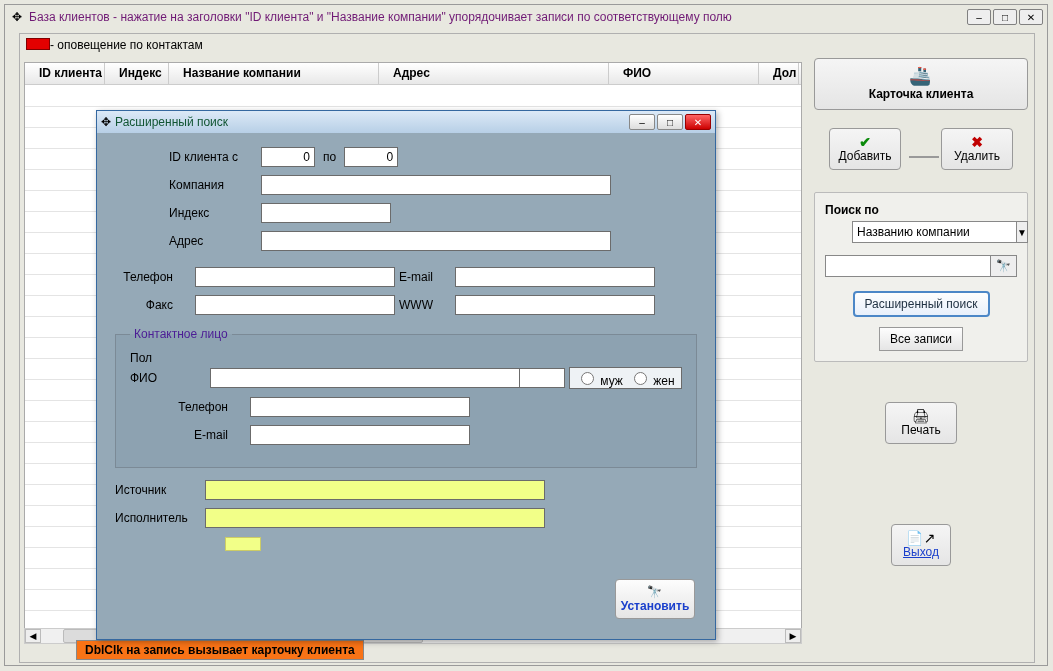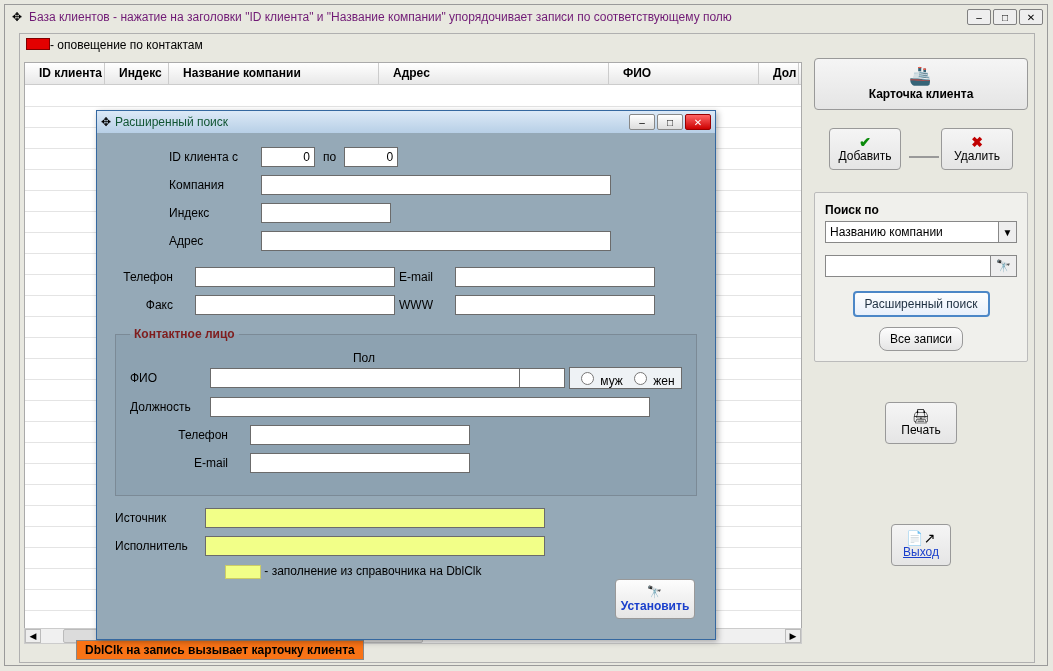--- a/index.html
+++ b/index.html
@@ -45,28 +45,28 @@
 
   .side-row2 { display: flex; gap: 40px; justify-content: center; margin-top: 18px; }
   .small-btn { width: 72px; height: 42px; border: 1px solid #999; border-radius: 4px; background: linear-gradient(#f5f5f5,#e5e5e5); display: flex; flex-direction: column; align-items: center; justify-content: center; cursor: pointer; }
   .small-btn .sb-icon { font-size: 14px; line-height: 14px; }
   .green { color: #0a8a0a; font-weight: bold; }
   .red { color: #c00000; font-weight: bold; }
   .connector { position: absolute; top: 98px; left: 95px; width: 30px; border-top: 2px solid #999; }
 
   .search-box { margin-top: 22px; border: 1px solid #bbb; background: #f0f0ec; padding: 10px; border-radius: 2px; }
   .search-box .lbl { font-weight: bold; margin-bottom: 4px; }
-  .combo { display: flex; }
+  .combo { display: flex; margin-left: 27px; }
   .combo input { flex: 1; height: 22px; border: 1px solid #888; padding: 2px 4px; }
   .combo .drop { width: 18px; height: 22px; border: 1px solid #888; border-left: none; background: #eee; display: flex; align-items: center; justify-content: center; cursor: pointer; font-size: 10px; }
   .search-row { display: flex; margin-top: 12px; }
   .search-row input { flex: 1; height: 22px; border: 1px solid #888; padding: 2px 4px; }
   .search-row .bino { width: 26px; height: 22px; border: 1px solid #888; border-left: none; background: #eee; display: flex; align-items: center; justify-content: center; cursor: pointer; }
   .blue-btn { display: block; margin: 14px auto 0; padding: 4px 10px; border: 2px solid #4c87c7; border-radius: 4px; background: linear-gradient(#fefefe,#e8f0fb); color: #234; cursor: pointer; font-weight: normal; }
-  .normal-btn { display: block; margin: 10px auto 0; padding: 4px 10px; border: 1px solid #999; border-radius: 8px; background: linear-gradient(#fdfdfd,#e5e5e5); cursor: pointer; }
+  .normal-btn { display: block; margin: 10px auto 0; padding: 4px 10px; border: 1px solid #999; border-radius: 0; background: linear-gradient(#fdfdfd,#e5e5e5); cursor: pointer; }
 
   .print-area { margin-top: 40px; text-align: center; }
   .print-area .small-btn { margin: 0 auto 4px; }
   .chk { display: flex; align-items: center; justify-content: center; gap: 4px; }
 
   .exit-area { margin-top: 80px; text-align: center; }
   .exit-area .small-btn { margin: 0 auto; width: 60px; }
   .exit-link { color: #1a3fcc; text-decoration: underline; }
 
   
@@ -78,21 +78,21 @@
   .dlg-wc.close { background: linear-gradient(#f66,#c00); color: #fff; border-color: #900; }
   .dlg-body { position: relative; padding: 14px 18px; height: calc(100% - 22px); }
 
   .form-row { display: flex; align-items: center; margin-bottom: 8px; }
   .frm-lbl { width: 92px; text-align: left; padding-right: 22px; }
   .frm-lbl.r { text-align: right; }
   input.txt { height: 20px; border: 1px solid #6b6b6b; background: #fff; padding: 2px 4px; }
   input.small { width: 54px; text-align: right; }
 
   fieldset.contact { border: 1px solid #7b8a96; margin: 12px 0; padding: 10px 14px 14px; background: #8da2b1; }
-  fieldset.contact legend { padding: 0 4px; color: #7f1d1d; font-weight: bold; }
+  fieldset.contact legend { padding: 0 4px; color: #4c1d95; }
 
   .radio-box { border: 1px solid #6b6b6b; background: #eef2f5; height: 22px; display: flex; align-items: center; gap: 6px; padding: 0 6px; }
 
   .yellow { background: #f2ff88 !important; }
   .yellow-swatch { width: 36px; height: 14px; background: #f2ff88; border: 1px solid #cc6; display: inline-block; vertical-align: middle; }
 
   .set-btn { position: absolute; right: 20px; bottom: 20px; width: 80px; height: 40px; border: 1px solid #999; border-radius: 4px; background: linear-gradient(#fdfdfd,#e5e5e5); display: flex; flex-direction: column; align-items: center; justify-content: center; cursor: pointer; }
   .set-btn .lbl { color: #1a3fcc; font-weight: bold; }
 </style>
 </head>
@@ -299,57 +299,52 @@
           <div class="form-row">
             <span class="frm-lbl r" style="width:80px">Факс</span>
             <input class="txt" style="width: 200px;">
             <span class="frm-lbl r" style="width:60px">WWW</span>
             <input class="txt" style="width: 200px;">
           </div>
         </div>
 
         <fieldset class="contact">
           <legend>Контактное лицо</legend>
-          <div style="text-align:center;padding-right:84px;margin-bottom:2px">
+          <div style="text-align:left;padding-right:84px;margin-bottom:2px">
             <span>Пол</span>
           </div>
           <div class="form-row">
             <span class="frm-lbl" style="width:80px">ФИО</span>
             <input class="txt" style="width: 310px;">
             <input class="txt" style="width: 46px; margin-left: -1px;">
             <div class="radio-box" style="margin-left:4px">
               <label><input type="radio" name="sex" style=""> <span>муж</span></label>
               <label><input type="radio" name="sex" style=""> <span>жен</span></label>
             </div>
           </div>
-          <div class="form-row">
-            <span class="frm-lbl" style="width:80px">Должность</span>
-            <input class="txt" style="width: 440px;">
-          </div>
           <div class="form-row" style="padding-left:40px">
             <span class="frm-lbl r" style="width:80px">Телефон</span>
             <input class="txt" style="width: 220px;">
           </div>
           <div class="form-row" style="padding-left:40px">
             <span class="frm-lbl r" style="width:80px">E-mail</span>
             <input class="txt" style="width: 220px;">
           </div>
         </fieldset>
 
         <div class="form-row">
           <span class="frm-lbl" style="width:90px">Источник</span>
           <input class="txt yellow" style="width: 340px;">
         </div>
         <div class="form-row">
           <span class="frm-lbl" style="width:90px">Исполнитель</span>
           <input class="txt yellow" style="width: 340px;">
         </div>
         <div style="padding-left:110px;margin-top:4px">
           <span class="yellow-swatch"></span>
-          <span>- заполнение из справочника на DblClk</span>
         </div>
 
         <div class="set-btn">
           <span>🔭</span>
           <span class="lbl">Установить</span>
         </div>
       </div>
     </div>
 
   </div>

